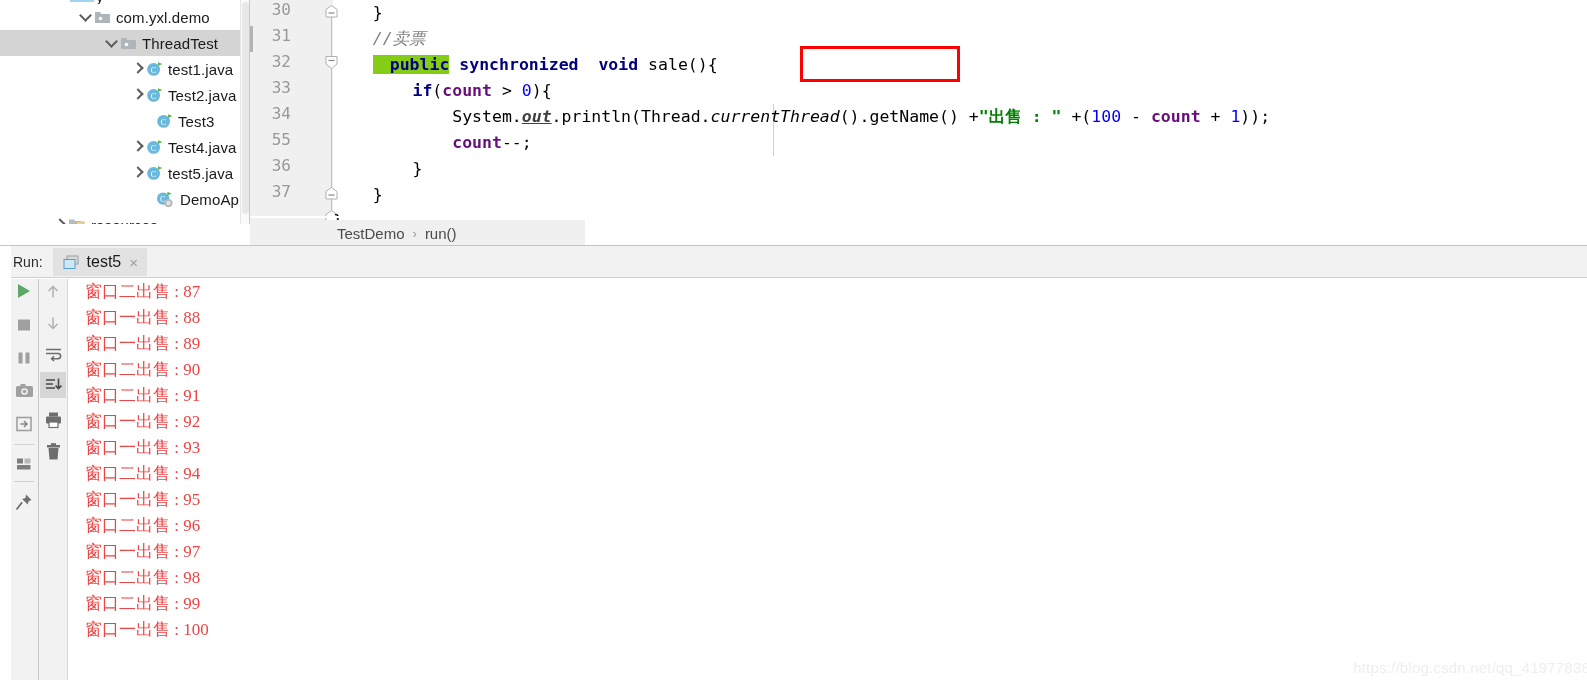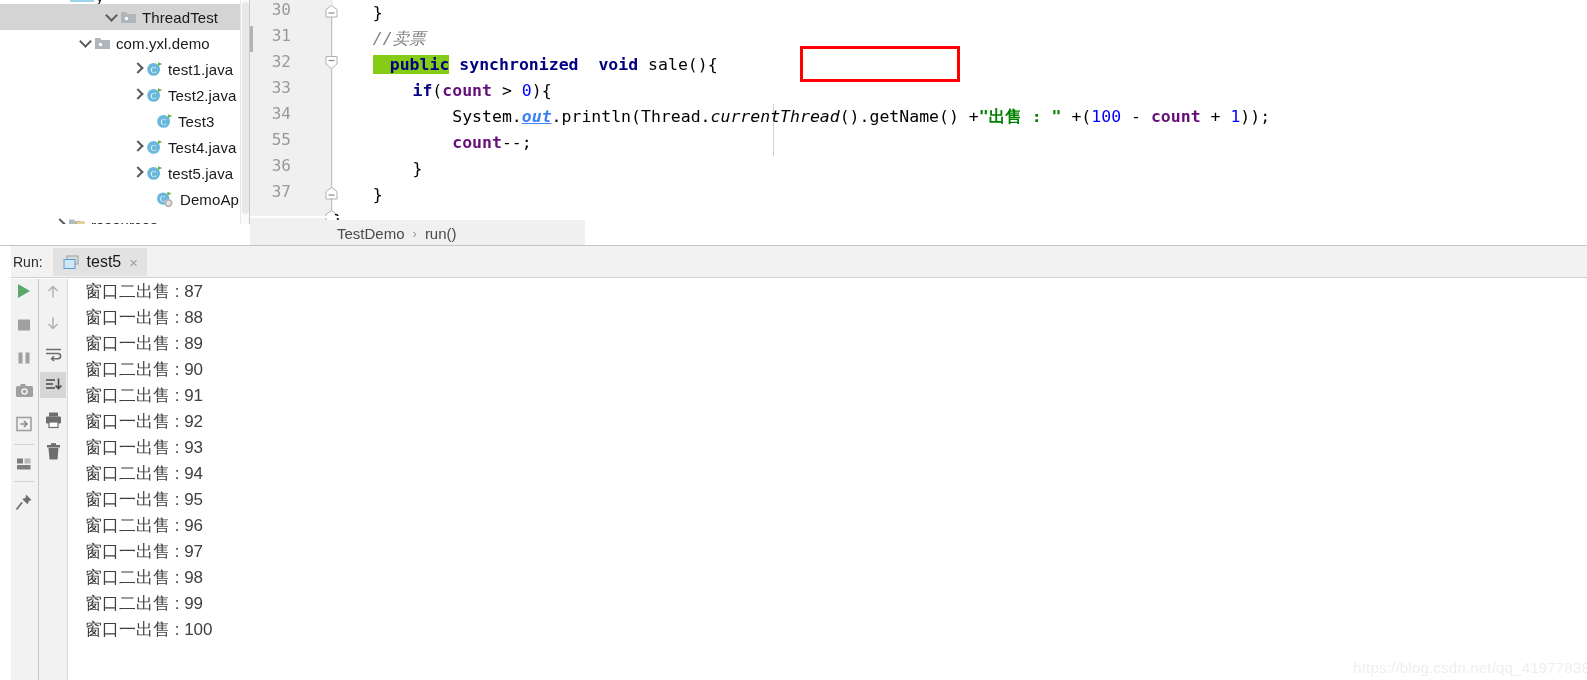--- a/index.html
+++ b/index.html
@@ -89,21 +89,21 @@
   }
   #code-area {
     position: absolute; left: 83px; top: 0; width: 1254px; height: 220px;
     font-family: "DejaVu Sans Mono", monospace; font-size: 16.5px;
     white-space: pre;
   }
   .cline { position: absolute; left: 0; line-height: 26px; height: 26px; }
   .k  { color: #000080; font-weight: bold; }            
   .kh { color: #000080; font-weight: bold; background: #84cc16; padding-left: 17px; } 
   .f  { color: #660e7a; font-weight: bold; }            
-  .fi { color: #3b82f6; font-weight: bold; font-style: italic; text-decoration: underline; }  
+  .fi { color: #404040; font-weight: bold; font-style: italic; text-decoration: underline; }  
   .n  { color: #0000ff; }                                
   .s  { color: #008000; font-weight: bold; }             
   .c  { color: #808080; font-style: italic; }            
   .p  { color: #000000; }                                
   .cls-i { font-style: italic; color: #000000; }
   #redbox {
     position: absolute; left: 467px; top: 46px; width: 160px; height: 36px;
     border: 3px solid #ff0000; pointer-events: none;
   }
   #indent-guide {
@@ -187,59 +187,59 @@
     background: #d8d8d8;
   }
 
   
   #console {
     position: absolute; left: 57px; top: 33px; width: 1530px; height: 401px;
     background: #ffffff; overflow: hidden;
   }
   .oline {
     position: absolute; left: 17px;
-    font-family: Liberation Sans, sans-serif; font-size: 17px;
-    color: #404040; white-space: pre; line-height: 26px;
+    font-family: Liberation Serif, serif; font-size: 17px;
+    color: #ef4444; white-space: pre; line-height: 26px;
   }
   #watermark {
     position: absolute; right: 8px; bottom: 4px;
     font-family: "Liberation Sans", sans-serif; font-size: 15px;
     color: #eeeeee; letter-spacing: .2px;
   }
 </style>
 </head>
 <body>
 
 <div id="app">
 
   <div id="top-section">
 
     <div id="project-tree">
 
       <div class="tree-row" style="height:4px;overflow:hidden;">
         <div style="position:absolute;left:70px;top:-12px;width:24px;height:14px;background:#9fd4ef;"></div>
         <div style="position:absolute;left:96px;top:-12px;font-size:15px;color:#1a1a1a;">y</div>
+      </div>
+
+      <div class="tree-row" style="padding-left:78px;">
+        <div class="twisty down"></div>
+        <svg class="ico" width="17" height="15" viewBox="0 0 17 15">
+          <path d="M1 2h5l1.4 2H16v9H1z" fill="#aeb5bb"></path>
+          <circle cx="6.5" cy="8.5" r="1.8" fill="#ffffff"></circle>
+        </svg>
+        <span class="tree-label">com.yxl.demo</span>
       </div>
 
       <div class="tree-row selected" style="padding-left:104px;">
         <div class="twisty down"></div>
         <svg class="ico" width="17" height="15" viewBox="0 0 17 15">
           <path d="M1 2h5l1.4 2H16v9H1z" fill="#aeb5bb"></path>
           <circle cx="6.5" cy="8.5" r="1.8" fill="#ffffff"></circle>
         </svg>
         <span class="tree-label">ThreadTest</span>
-      </div>
-
-      <div class="tree-row" style="padding-left:78px;">
-        <div class="twisty down"></div>
-        <svg class="ico" width="17" height="15" viewBox="0 0 17 15">
-          <path d="M1 2h5l1.4 2H16v9H1z" fill="#aeb5bb"></path>
-          <circle cx="6.5" cy="8.5" r="1.8" fill="#ffffff"></circle>
-        </svg>
-        <span class="tree-label">com.yxl.demo</span>
       </div>
 
       <div class="tree-row" style="padding-left:130px;">
         <div class="twisty right"></div>
         <svg class="ico" width="17" height="16" viewBox="0 0 17 16">
           <circle cx="7.6" cy="8.4" r="6.4" fill="#6bb8dd"></circle>
           <text x="7.6" y="12" font-size="8.4" font-family="Liberation Serif, serif" fill="#ffffff" text-anchor="middle">C</text>
           <path d="M12 1.2 L16.4 3.1 L12 5.1 z" fill="#62b543"></path>
         </svg>
         <span class="tree-label">test1.java</span>

